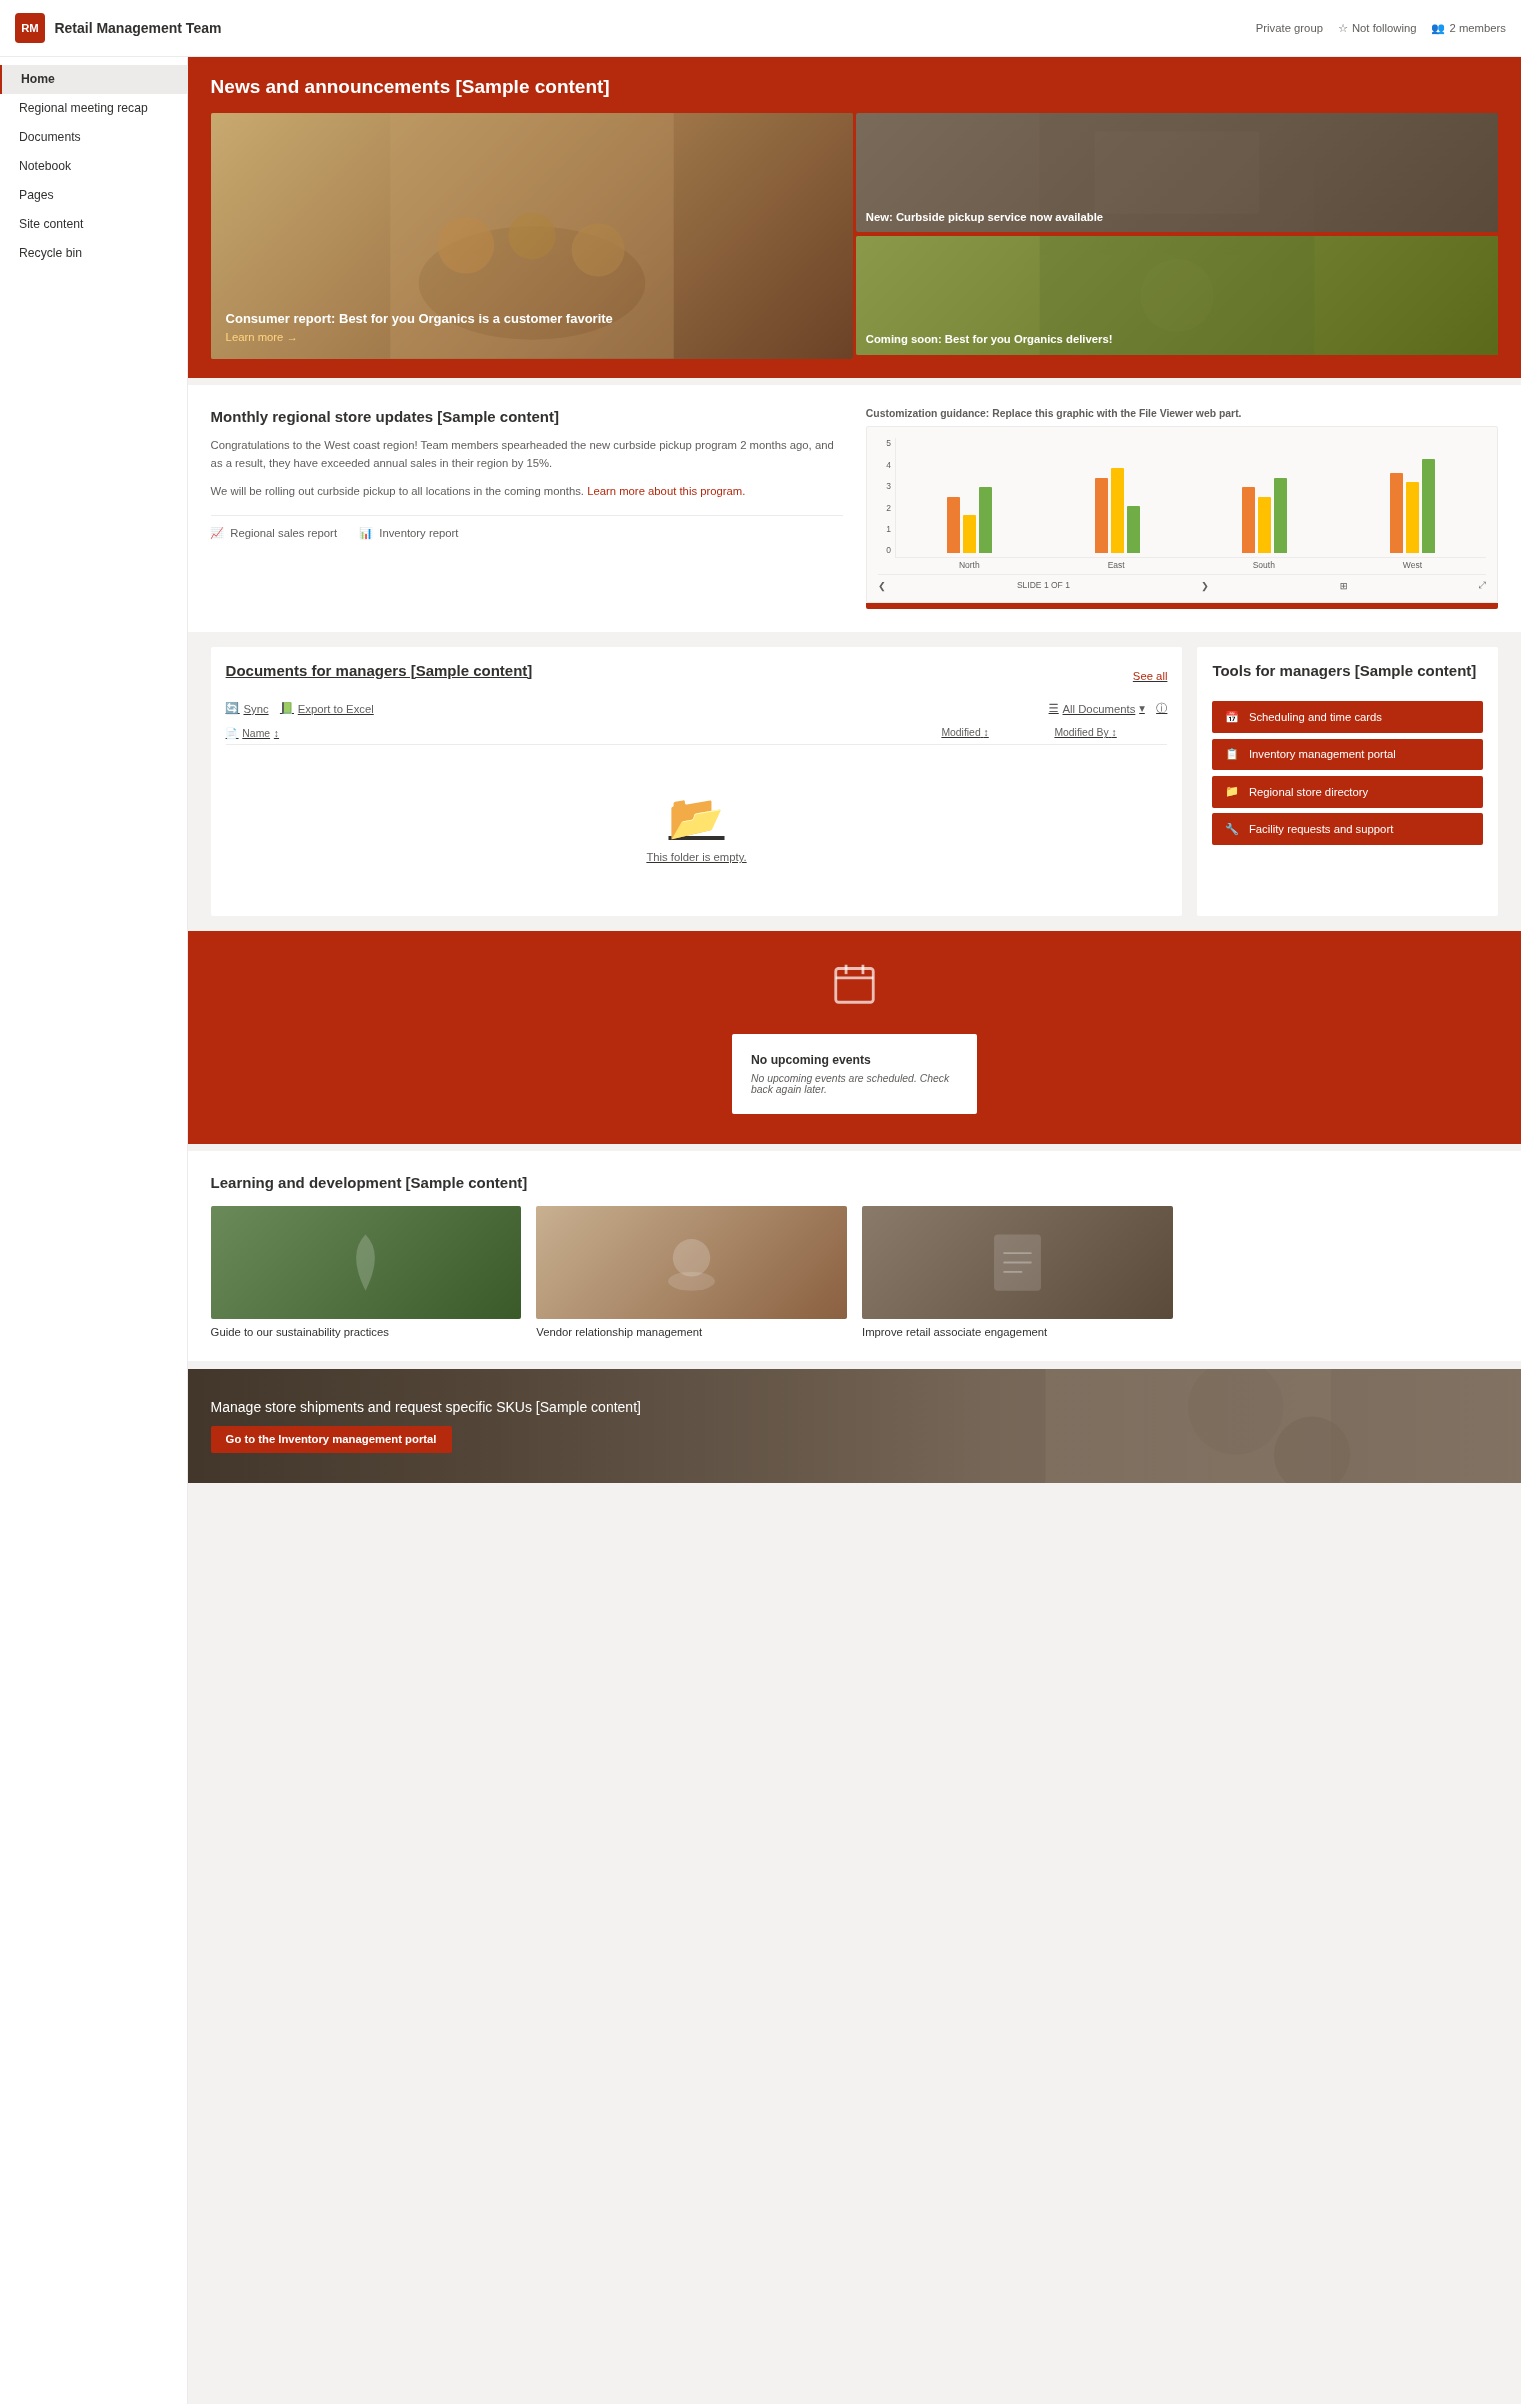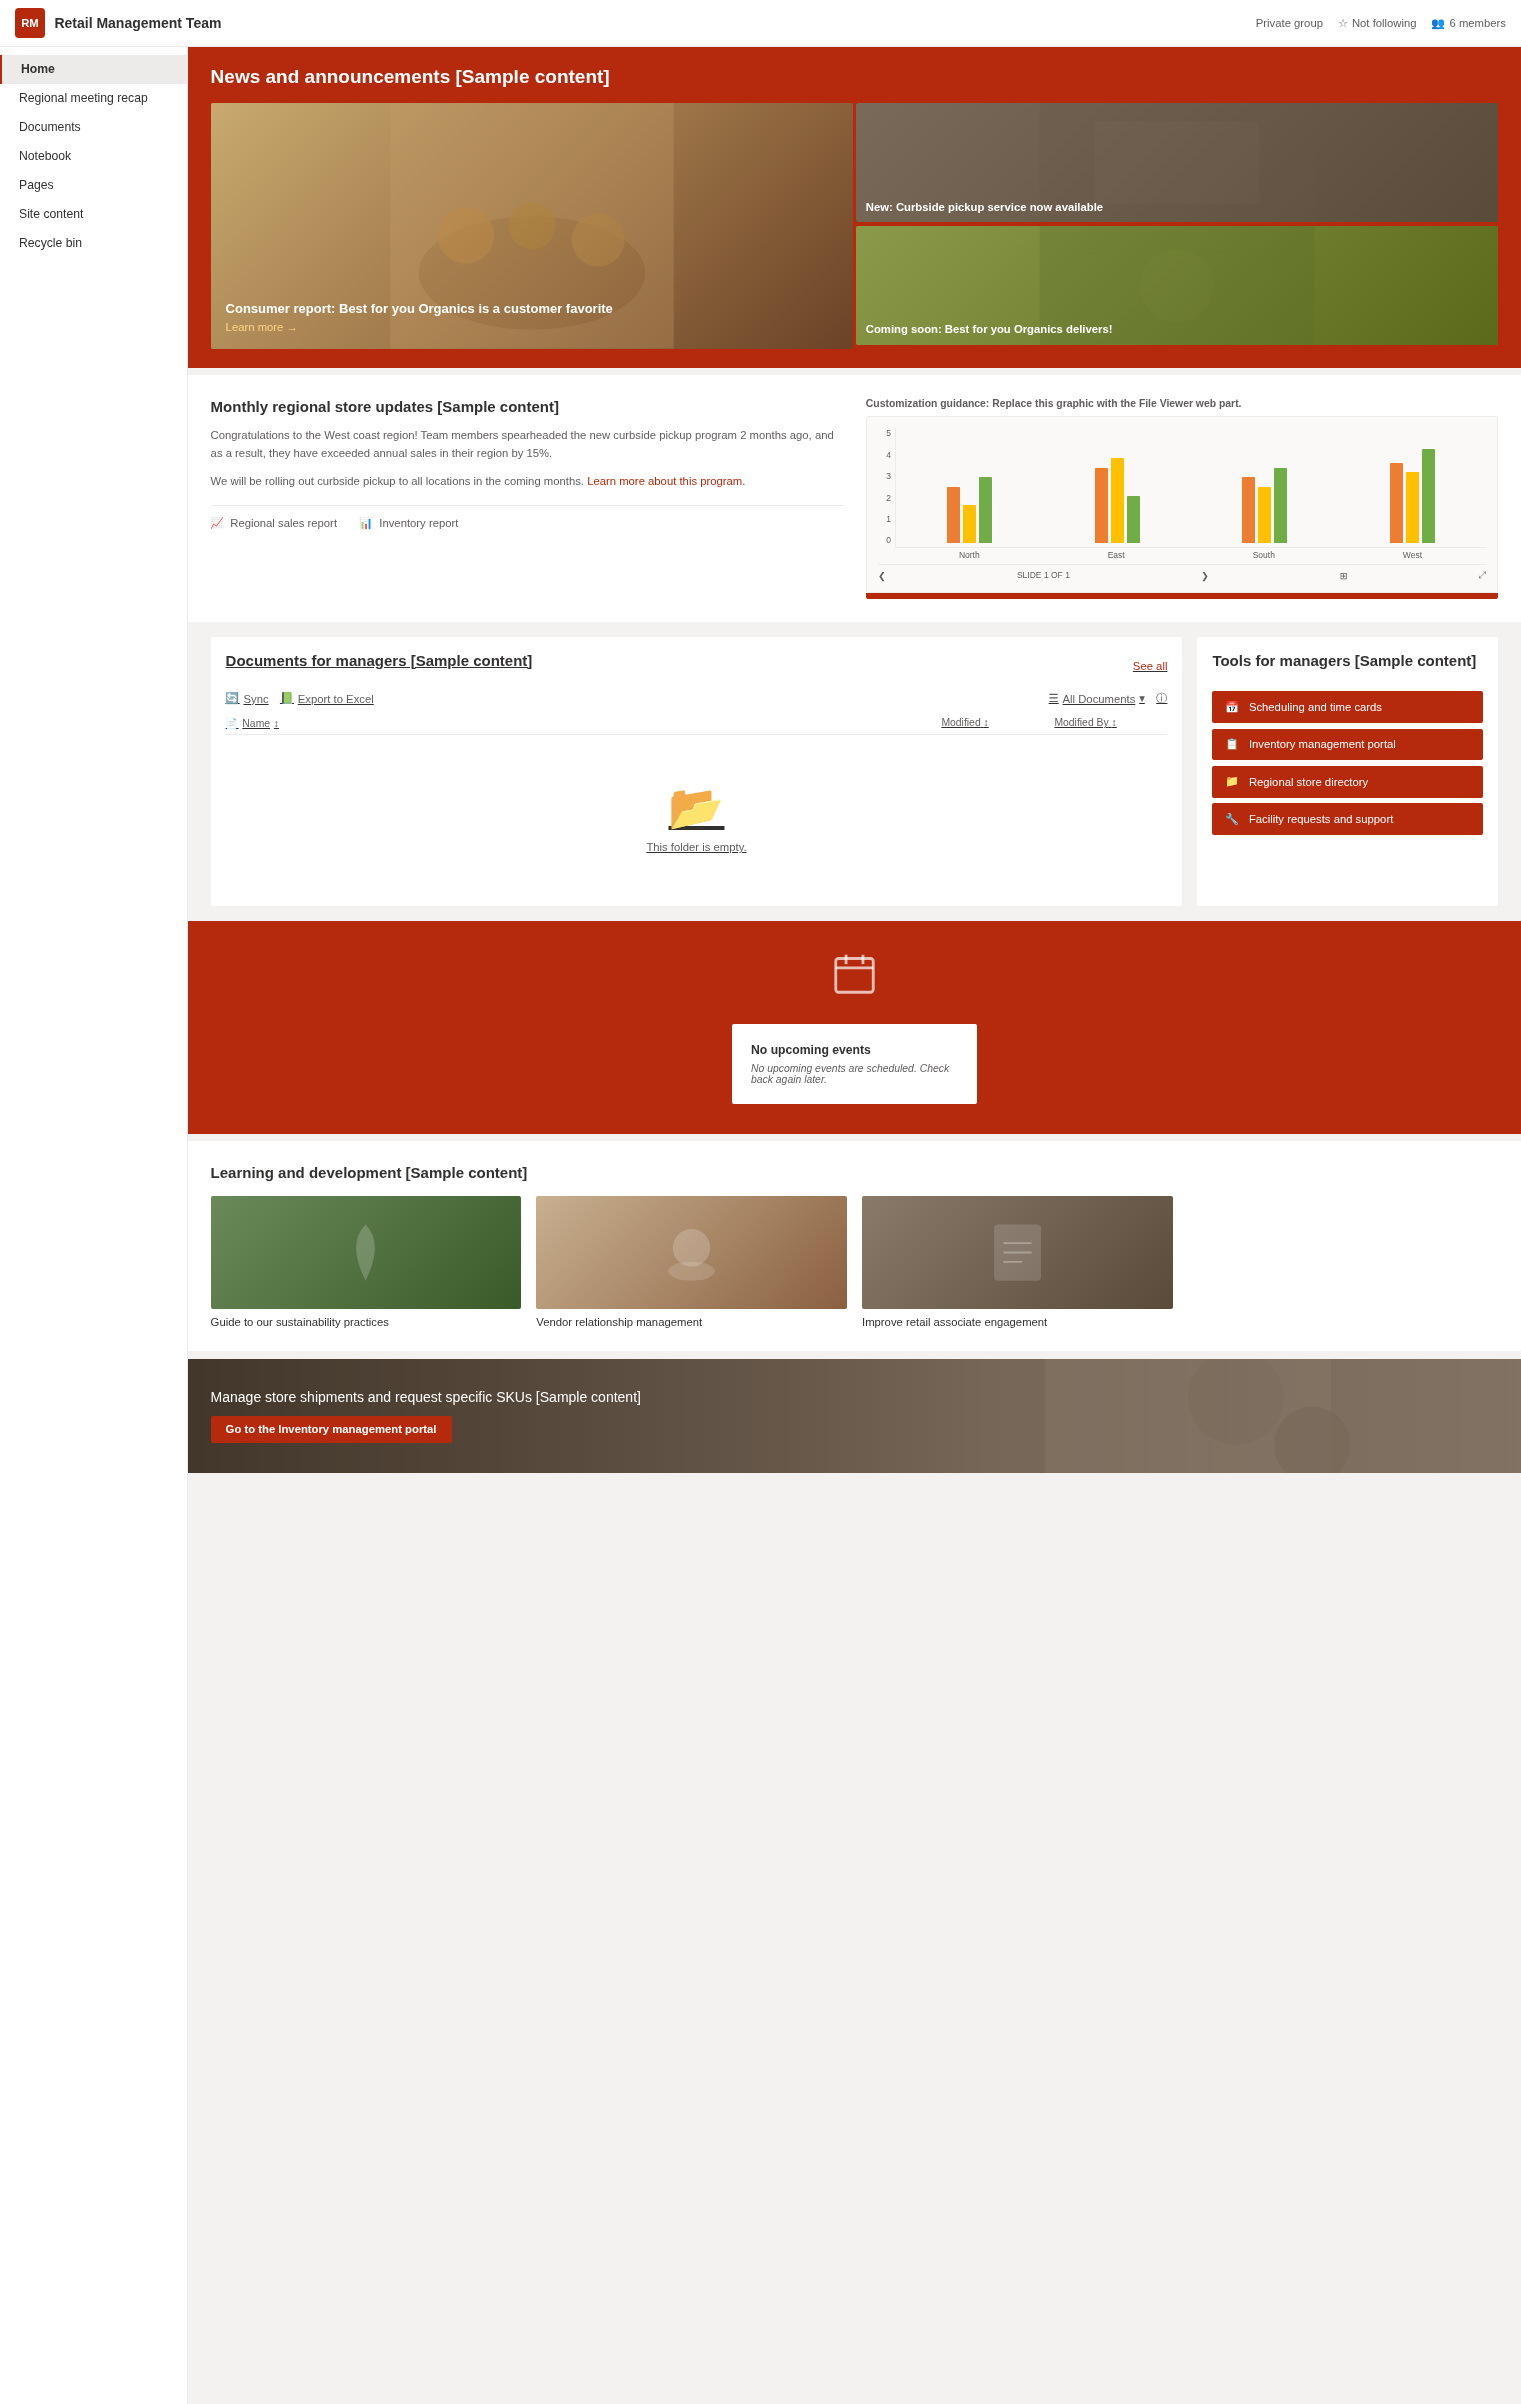--- a/index.html
+++ b/index.html
@@ -1,21 +1,21 @@
 <!DOCTYPE html>
 <html style="font-size:15px"><head>
   <meta charset="utf-8">
   <style>
     * { box-sizing: border-box; margin: 0; padding: 0; }
     body { font-family: 'Segoe UI', Arial, sans-serif; font-size: 12.2px; background: #f3f2f1; color: #323130; }
 
     
     .top-bar {
       display: flex; align-items: center; justify-content: space-between;
-      background: #fff; padding: 0 15px; height: 47px;
+      background: #fff; padding: 0 15px; height: 57px;
       border-bottom: 0.9px solid #edebe9; position: sticky; top: 0; z-index: 100;
     }
     .top-bar-left { display: flex; align-items: center; gap: 9.4px; }
     .site-icon {
       width: 30px; height: 30px; background: #b5290d; border-radius: 3.8px;
       display: flex; align-items: center; justify-content: center;
       color: #fff; font-weight: 700; font-size: 11.3px;
     }
     .site-title { font-size: 14px; font-weight: 600; color: #323130; }
     .top-bar-right { display: flex; align-items: center; gap: 15px; font-size: 11.3px; color: #605e5c; }
@@ -171,21 +171,21 @@
     <span class="site-title">Retail Management Team</span>
   </div>
   <div class="top-bar-right">
     <span>Private group</span>
     <button class="follow-btn">
       <span>☆</span>
       <span>Not following</span>
     </button>
     <button class="members-btn">
       <span>👥</span>
-      <span>6 members</span>
+      <span>2 members</span>
     </button>
   </div>
 </div>
 
 <div class="page-layout">
 
   <nav class="sidebar">
     <div class="sidebar-item active">
       <span>Home</span>
     </div>

